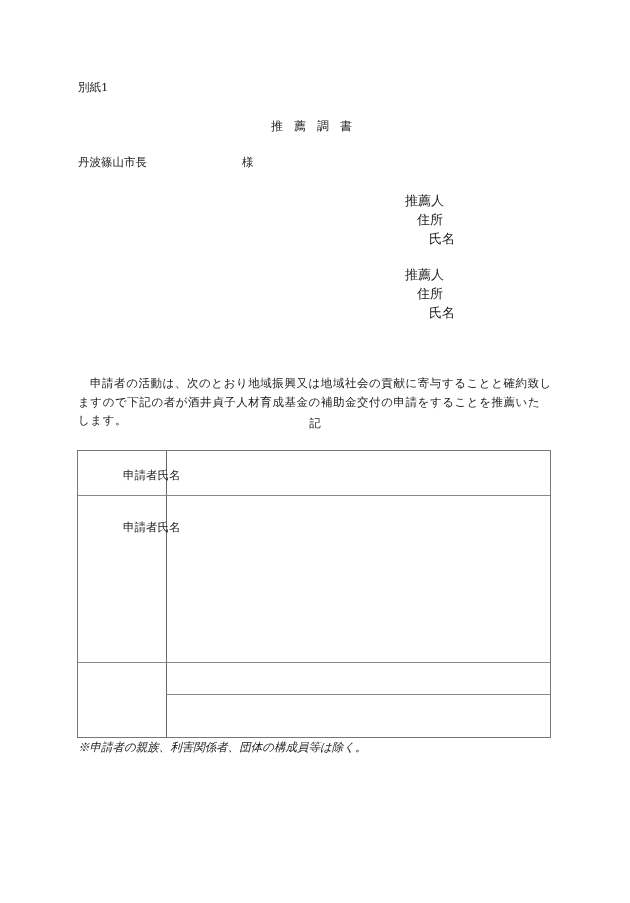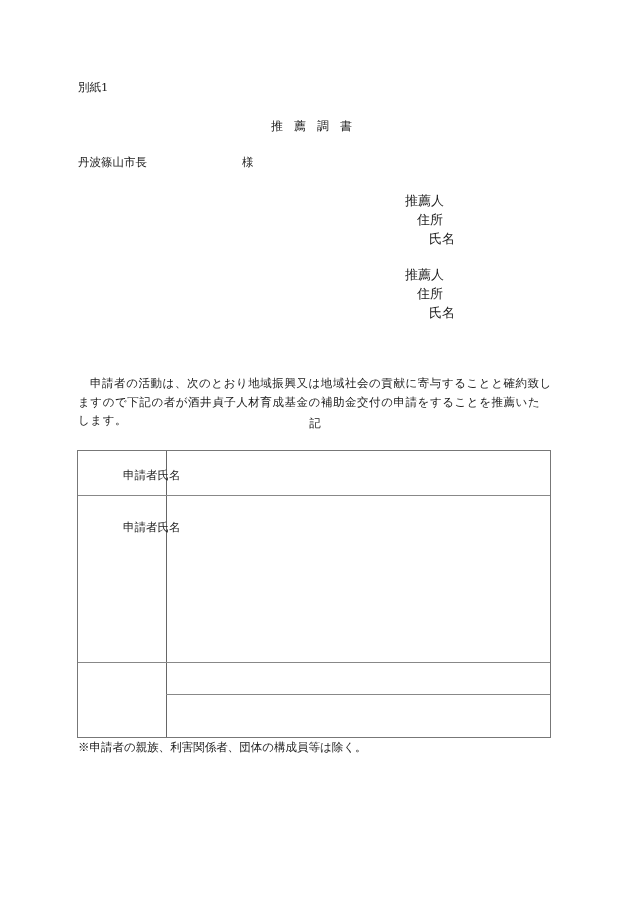--- a/index.html
+++ b/index.html
@@ -68,21 +68,21 @@
       margin-left: 38px;
     }
     .cell-value {
       position: absolute;
     }
     #lbl-applicant { left: 7px; top: 16px; }
     #lbl-reason { left: 7px; top: 68px; }
     #lbl-relation { left: 7px; top: 218px; width: 82px; letter-spacing: 3px; white-space: normal; }
     #lbl-relation span.rest { letter-spacing: 0; }
 
-    #footnote { left: 78px; top: 742px; }
+    #footnote { left: 78px; top: 742px; font-style: italic; }
   </style>
 </head>
 <body>
 
 <div>
 
   <div id="appendix" class="abs txt">別紙1</div>
 
   <div id="title" class="abs txt">推薦調書</div>
 

